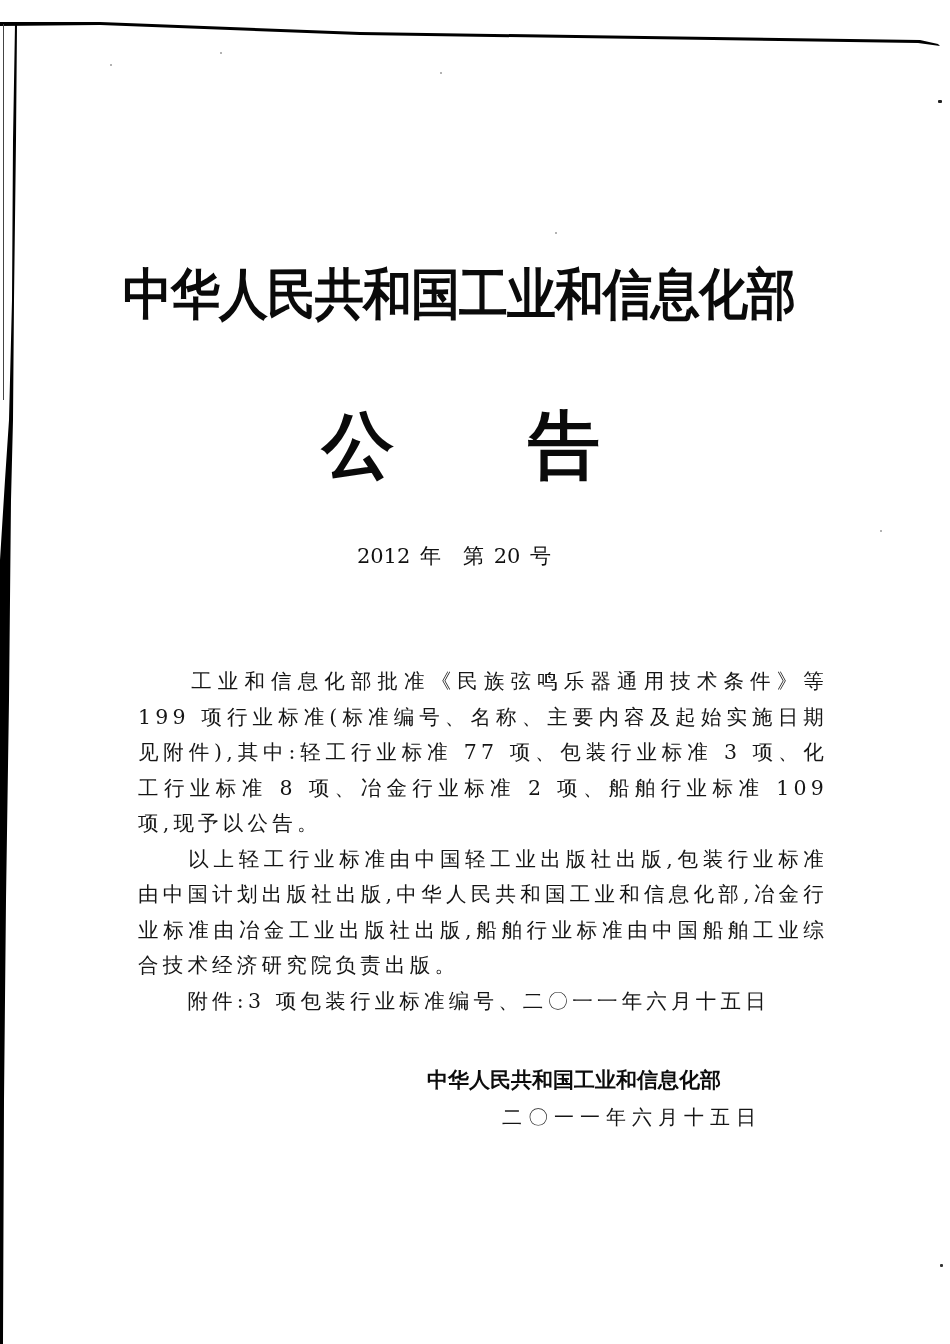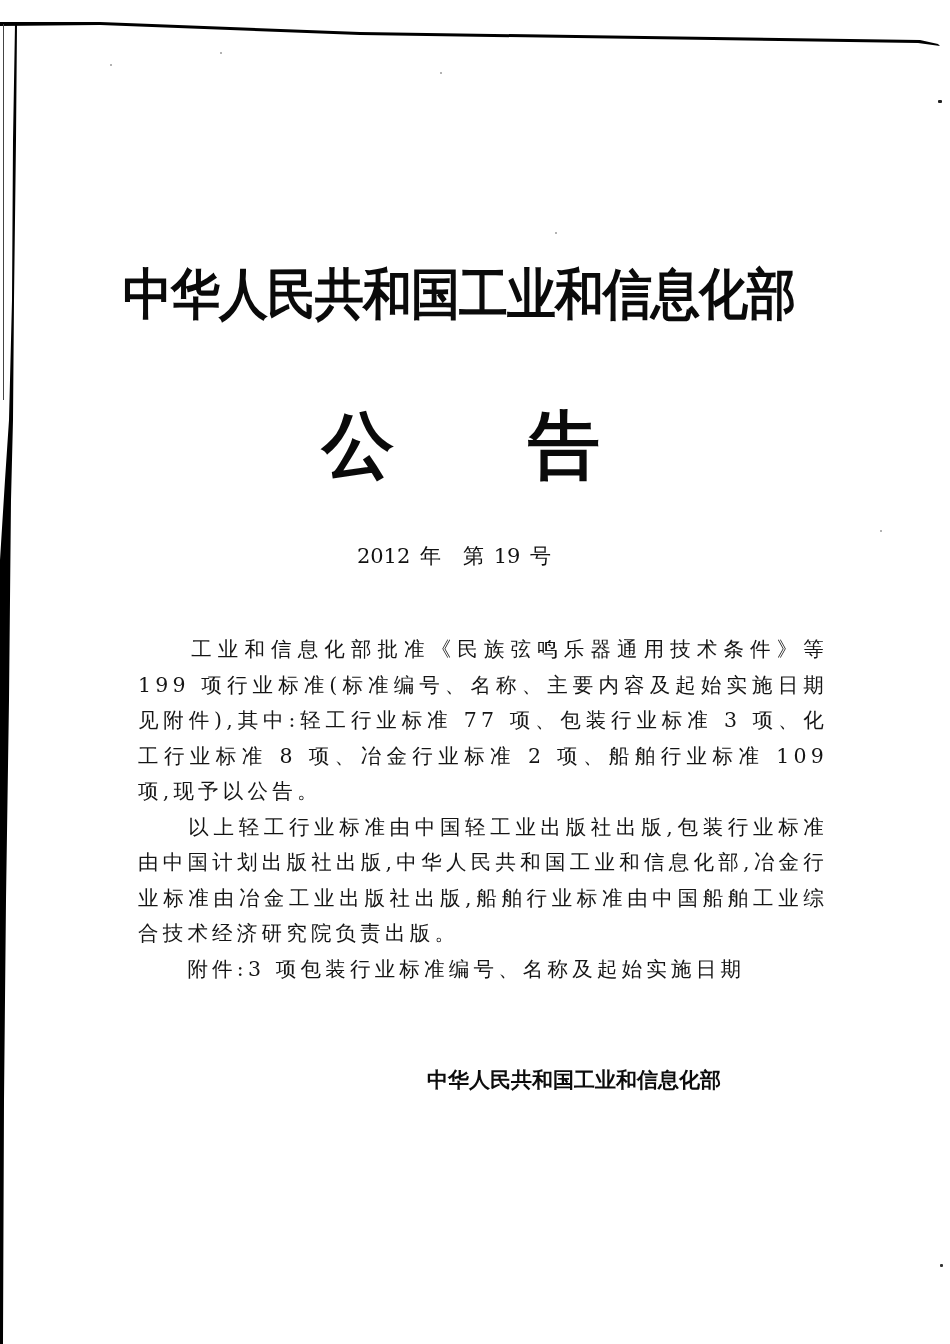--- a/index.html
+++ b/index.html
@@ -67,21 +67,21 @@
       width: 950px;
       text-align: center;
       font-size: 21px;
       transform: translateX(-21px);
       word-spacing: 3px;
     }
     .doc-number .gap { display: inline-block; width: 22px; }
     .body-text {
       position: absolute;
       left: 138px;
-      top: 632px;
+      top: 664px;
       width: 690px;
       font-size: 20.5px;
       line-height: 35.5px;
       letter-spacing: 4.2px;
       text-align: justify;
       color: #151515;
     }
     .body-text p {
       margin: 0;
       text-indent: 0;
@@ -134,24 +134,25 @@
 <div class="speck" style="left:940px;top:1264px;width:3px;height:3px;background:#333"></div>
 
 <div class="org-title">中华人民共和国工业和信息化部</div>
 
 <div class="doc-type">
   <span class="c1">公</span>
   <span class="c2">告</span>
 </div>
 
 <div class="doc-number">
-  <span>2012 年</span><span class="gap"></span><span>第 19 号</span>
+  <span>2012 年</span><span class="gap"></span><span>第 20 号</span>
 </div>
 
 <div class="body-text">
   <p>　　<span>工业和信息化部批准《民族弦鸣乐器通用技术条件》等 199 项行业标准(标准编号、名称、主要内容及起始实施日期见附件),其中:轻工行业标准 77 项、包装行业标准 3 项、化工行业标准 8 项、冶金行业标准 2 项、船舶行业标准 109 项,现予以公告。</span></p>
   <p>　　<span>以上轻工行业标准由中国轻工业出版社出版,包装行业标准由中国计划出版社出版,中华人民共和国工业和信息化部,冶金行业标准由冶金工业出版社出版,船舶行业标准由中国船舶工业综合技术经济研究院负责出版。</span></p>
-  <p>　　<span>附件:3 项包装行业标准编号、名称及起始实施日期</span></p>
+  <p>　　<span>附件:3 项包装行业标准编号、二〇一一年六月十五日</span></p>
 </div>
 
 <div class="signature">
   <div class="sig-org">中华人民共和国工业和信息化部</div>
+  <div class="sig-date">二〇一一年六月十五日</div>
 </div>
 
 </body></html>

